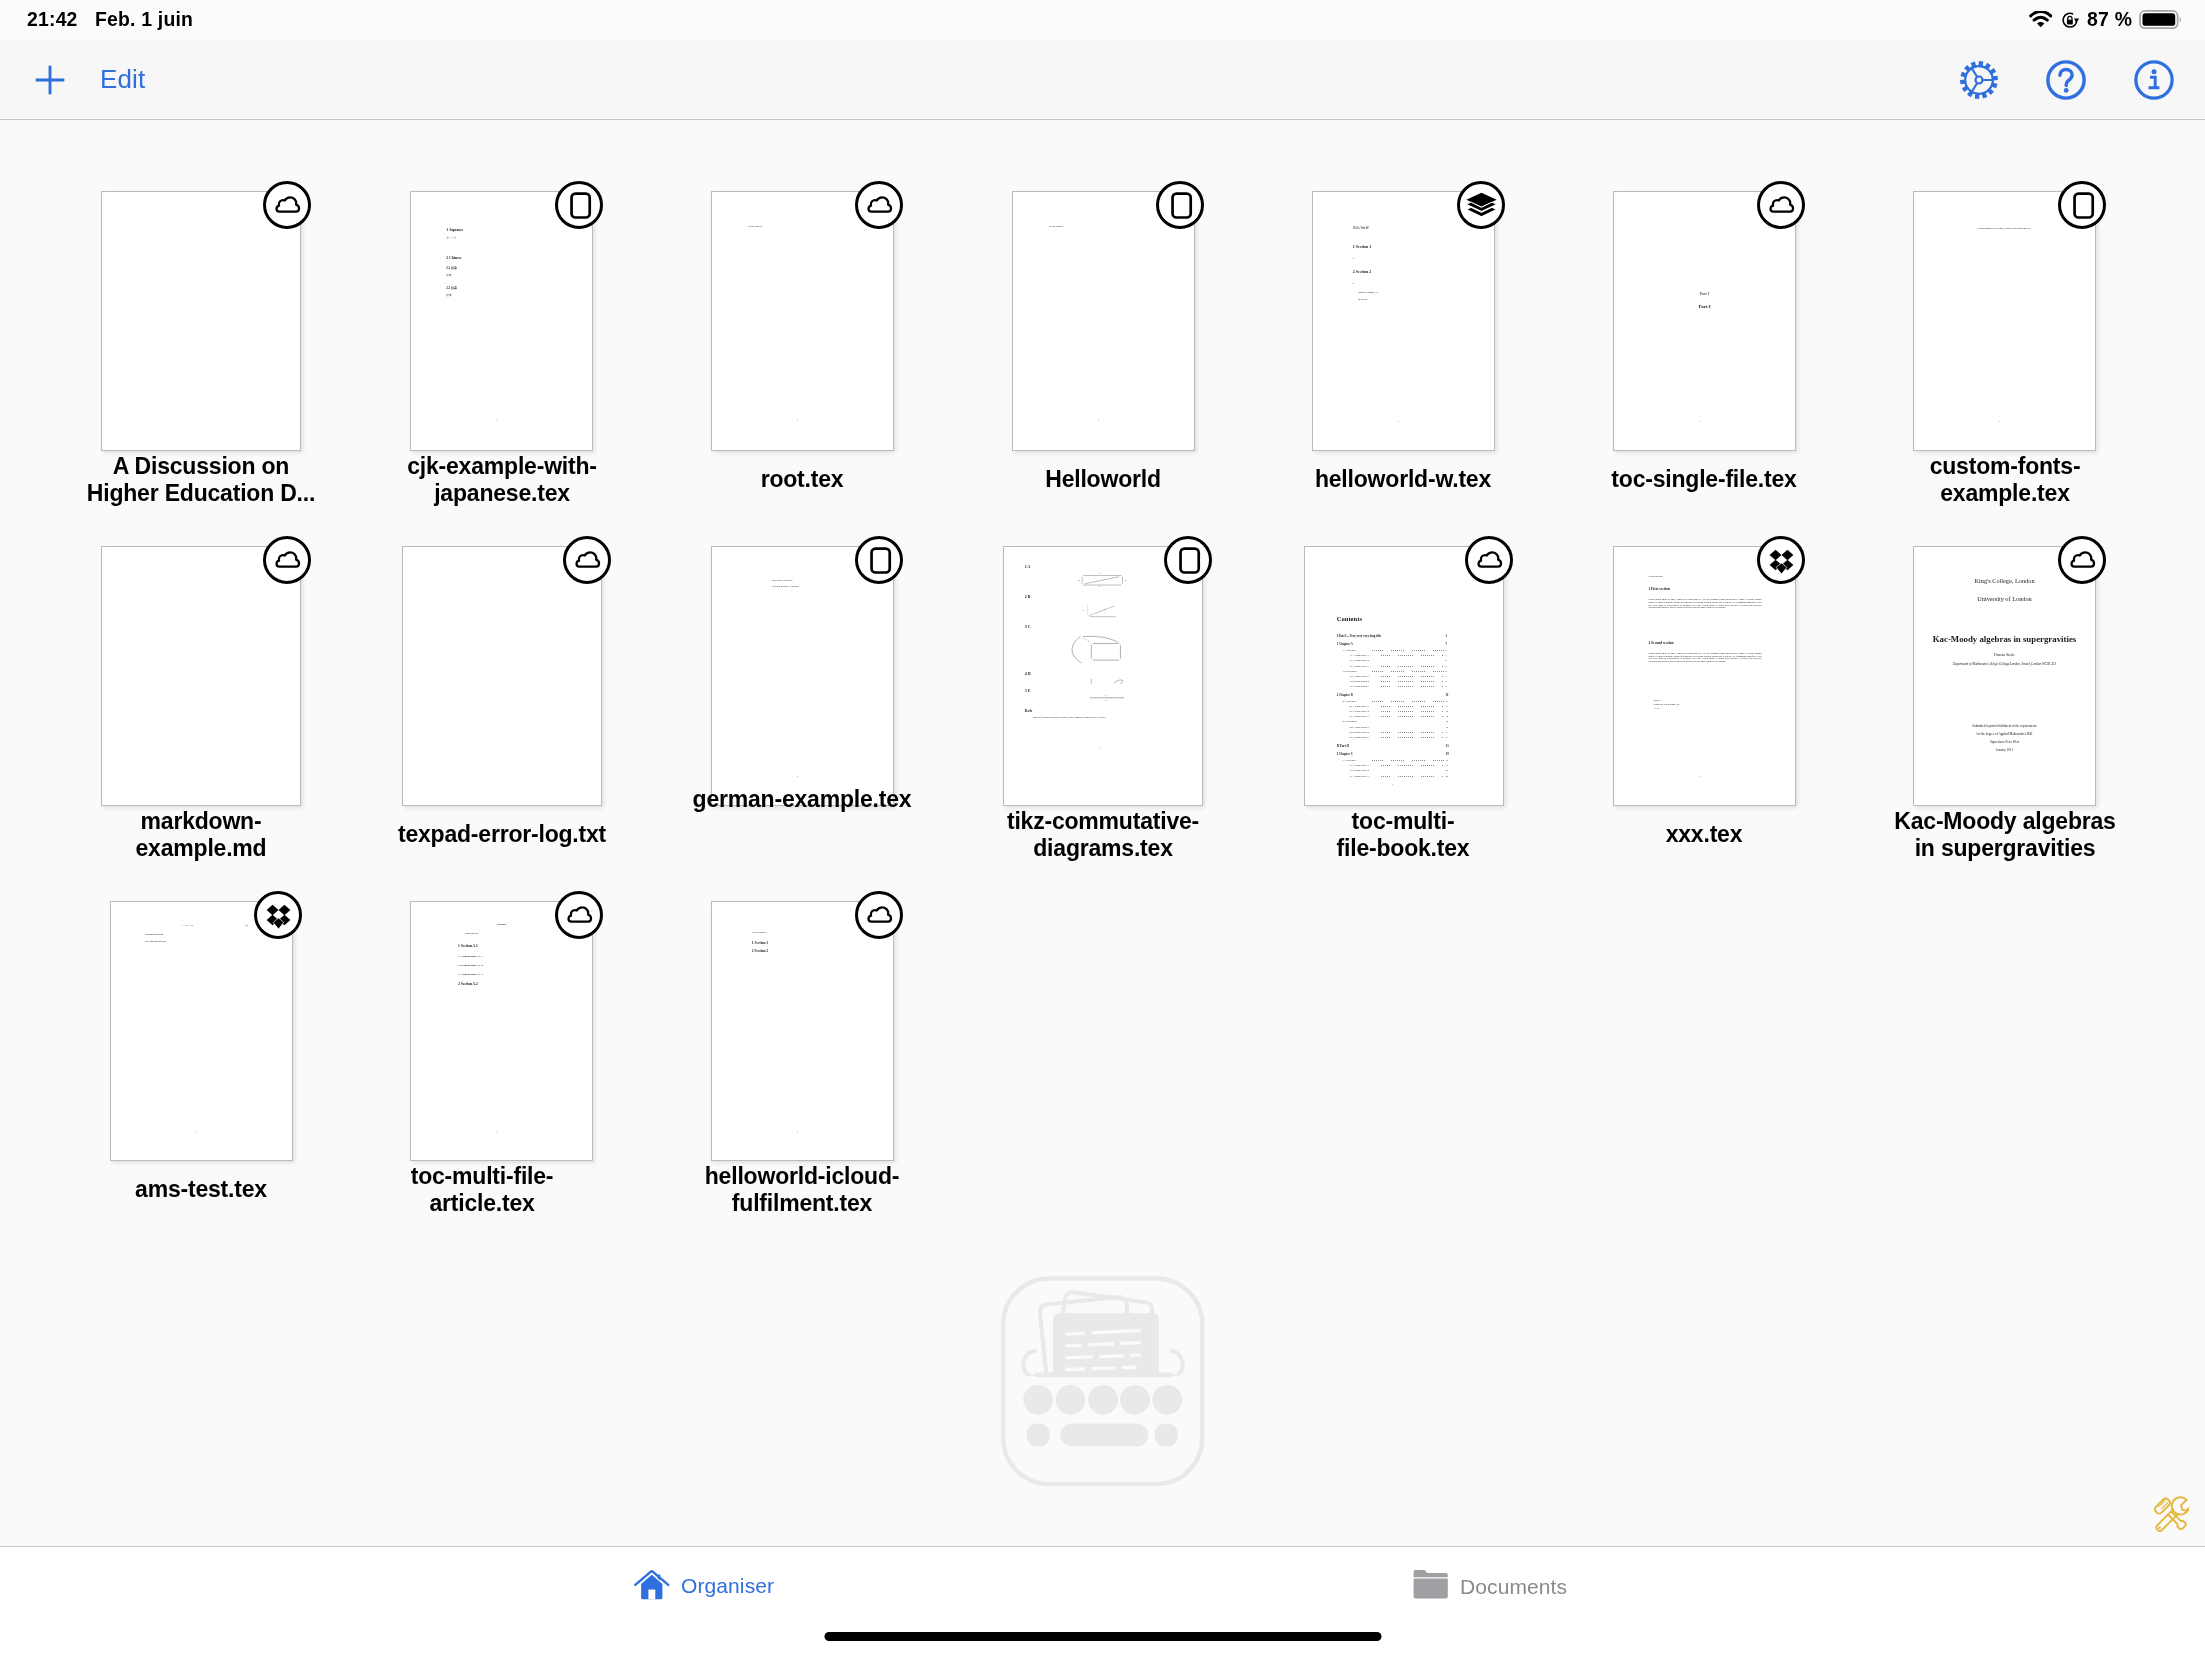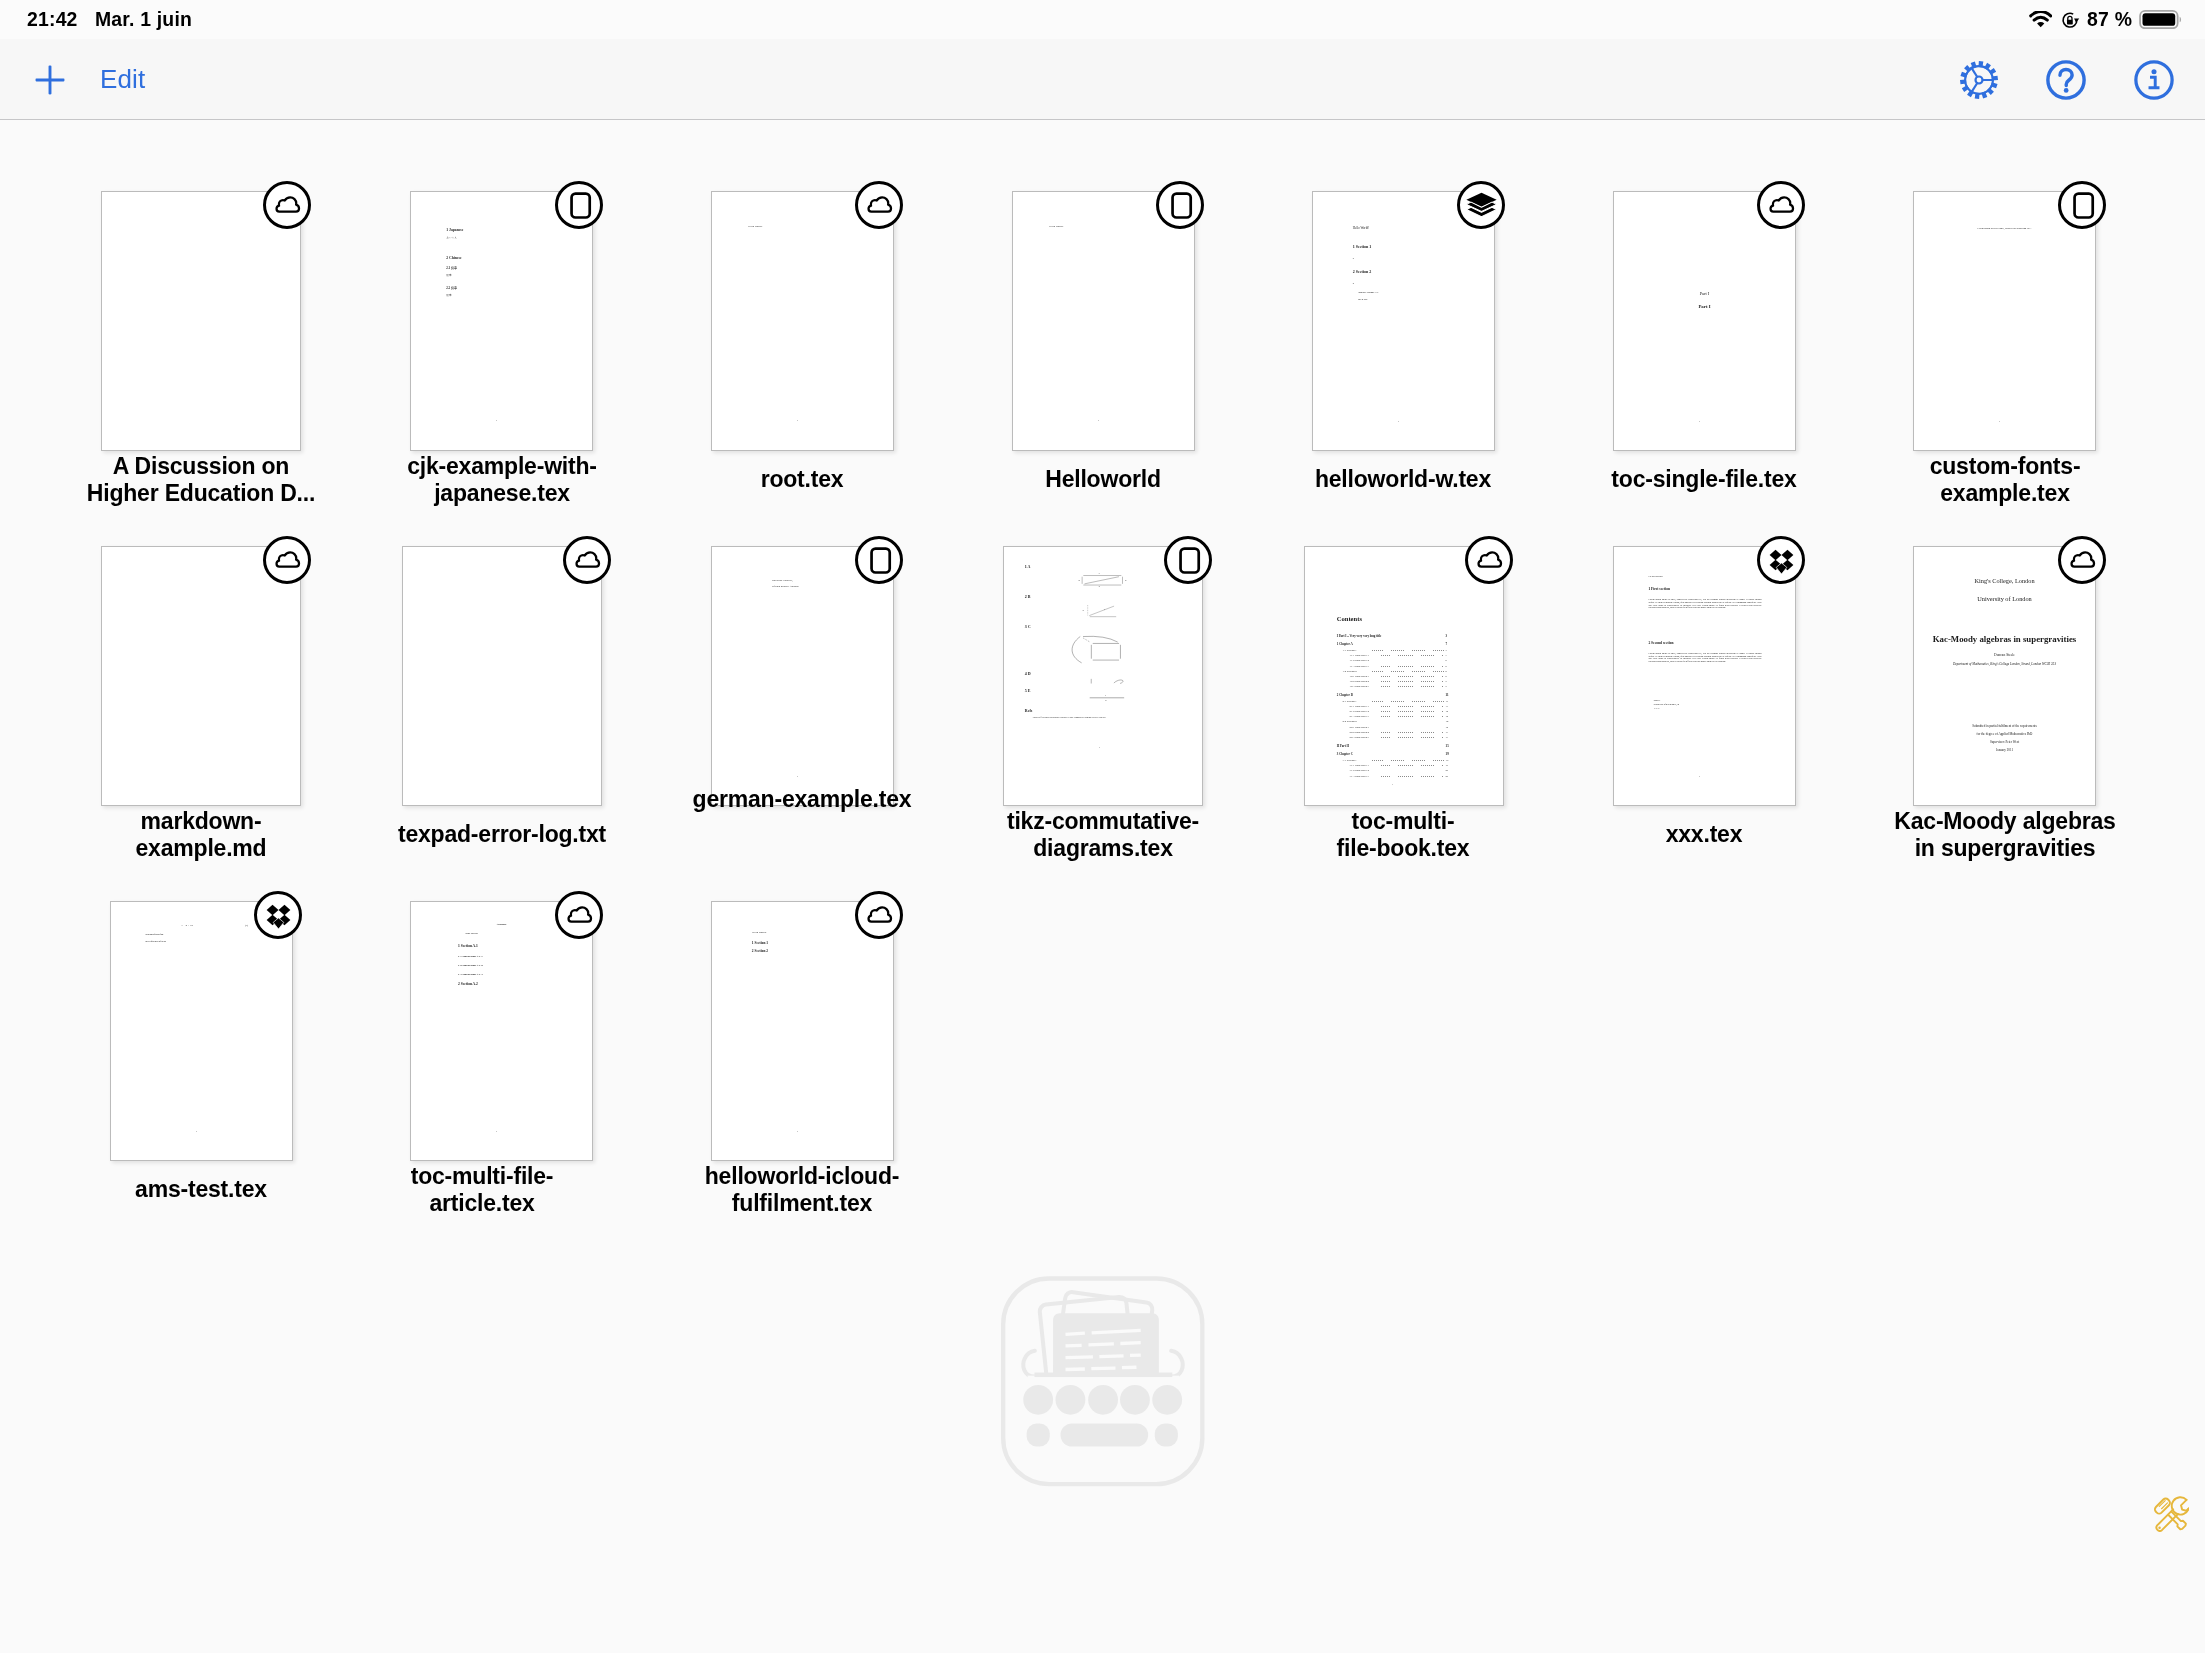--- a/index.html
+++ b/index.html
@@ -69,21 +69,21 @@
   .tab-label { font-size:21px; letter-spacing:0.1px; line-height:37px; }
   .homeind { position:absolute; left:50%; transform:translateX(-50%); bottom:12px; width:557px; height:9px; background:#000; border-radius:4.5px; }
 </style>
 </head>
 <body>
 
 <div id="app">
 
   <div class="statusbar">
     <span class="sb-time">21:42</span>
-    <span class="sb-date">Mar. 1 juin</span>
+    <span class="sb-date">Feb. 1 juin</span>
 
     <span class="sb-ico" style="left:2029px;top:10.5px;width:23.4px;height:17px;">
       <svg width="23.4" height="17" viewBox="0 0 29 21" fill="none">
         <path d="M2.1 6.0 C6.0 2.2 10.1 0.6 14.5 0.6 C18.9 0.6 23.0 2.2 26.9 6.0" stroke="#000" stroke-width="3.7" stroke-linecap="round"></path>
         <path d="M6.3 11.2 C9.0 8.8 11.7 7.6 14.5 7.6 C17.3 7.6 20.0 8.8 22.7 11.2" stroke="#000" stroke-width="3.7" stroke-linecap="round"></path>
         <path d="M14.5 20.2 L10.0 15.4 C11.4 14.2 12.9 13.6 14.5 13.6 C16.1 13.6 17.6 14.2 19.0 15.4 Z" fill="#000"></path>
       </svg>
     </span>
 
     <span class="sb-ico" style="left:2061px;top:10.5px;width:19.4px;height:18px;">
@@ -593,14 +593,37 @@
 
         <path d="M41.9 4.3 L35.0 11.2 L36.4 16.5 L41.7 17.9 L44.6 15.0"></path>
         <path d="M41.9 4.3 A10.8 10.8 0 1 0 44.6 15.0"></path>
 
         <path d="M31.1 22.2 L11.1 42.2 A4.2 4.2 0 0 1 5.2 36.3 L25.2 16.3"></path>
         <circle cx="8.2" cy="39.2" r="1.55" fill="#E6B73C" stroke="none"></circle>
       </svg>
     </div>
   </div>
 
+  <div class="tabbar">
+    <div class="tab" id="tab0" style="left:634px;top:20.7px;">
+      <span style="width:36px;height:37px;display:inline-block;">
+        <svg width="36" height="37" viewBox="0 0 45 46" fill="none">
+          <path d="M8.9 21.0 L22.2 9.6 L35.5 21.0 L35.5 38.3 C35.5 39.4 34.6 40.2 33.5 40.2 L10.9 40.2 C9.8 40.2 8.9 39.4 8.9 38.3 Z" fill="#2F6FDE"></path>
+          <path d="M1.6 22.3 L21.4 5.4 C21.8 5.0 22.6 5.0 23.0 5.4 L42.8 22.3" stroke="#2F6FDE" stroke-width="3.0" stroke-linecap="round" fill="none"></path>
+          <path d="M29.6 9.4 L32.8 9.4 L32.8 16.6 L29.6 13.8 Z" fill="#2F6FDE"></path>
+          <rect x="18.0" y="28.0" width="8.6" height="12.3" rx="1.0" fill="#FFFFFF"></rect>
+        </svg>
+      </span>
+      <span class="tab-label" style="color:#2F6FDE;margin-left:11px;">Organiser</span>
+    </div>
+    <div class="tab" id="tab1" style="left:1413px;top:21.6px;">
+      <span style="width:35px;height:37px;display:inline-block;">
+        <svg width="35" height="37" viewBox="0 0 43 46" fill="none">
+          <path d="M0.5 5.0 C0.5 3.6 1.6 2.5 3.0 2.5 L13.3 2.5 C14.0 2.5 14.6 2.8 15.1 3.3 L17.4 6.1 L40.5 6.1 C41.9 6.1 43.0 7.2 43.0 8.6 L43.0 11.5 L0.5 11.5 Z" fill="#A0A0A4"></path>
+          <path d="M0.5 13.2 L43.0 13.2 L43.0 35.3 C43.0 36.7 41.9 37.8 40.5 37.8 L3.0 37.8 C1.6 37.8 0.5 36.7 0.5 35.3 Z" fill="#A0A0A4"></path>
+        </svg>
+      </span>
+      <span class="tab-label" style="color:#8A8A8E;margin-left:12px;">Documents</span>
+    </div>
+    <div class="homeind"></div>
+  </div>
 </div>
 
 
 </body></html>

